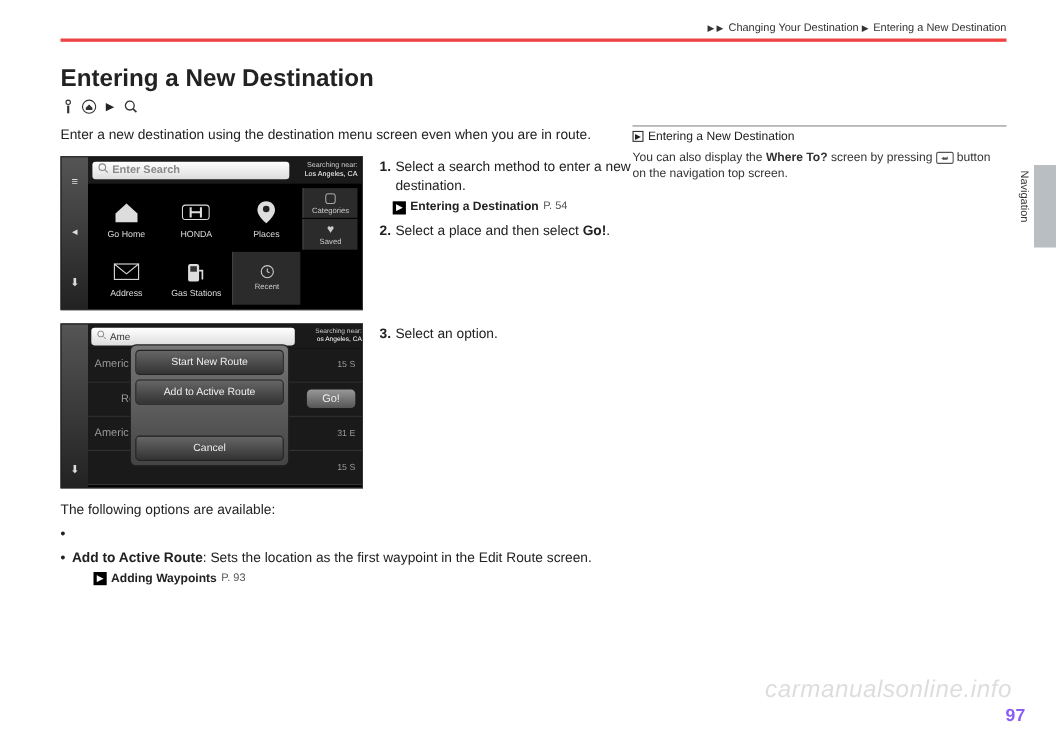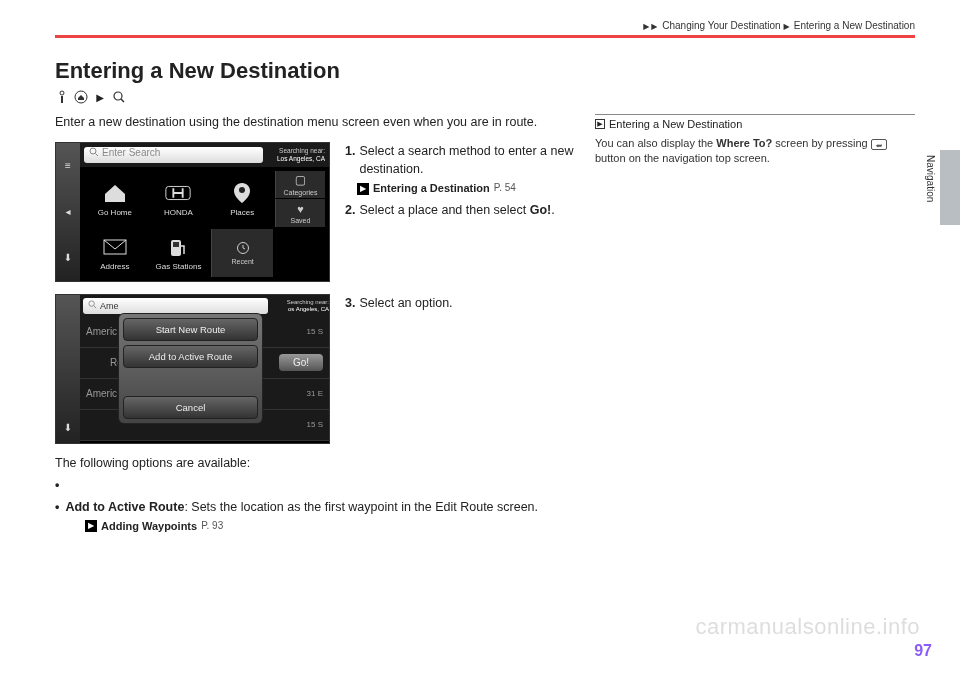--- a/index.html
+++ b/index.html
@@ -38,21 +38,20 @@
       margin-bottom: 10px;
     }
     .small-icon {
       width: 14px; height: 14px;
       display: inline-flex;
       align-items: center; justify-content: center;
       font-size: 10px;
     }
     .content {
       display: flex;
-      gap: 20px;
     }
     .left-col { width: 520px; }
     .right-col { flex: 1; }
     .intro { font-size: 12.5px; line-height: 1.4; margin-bottom: 10px; }
     .screenshot-row {
       display: flex;
       gap: 15px;
       margin-bottom: 12px;
     }
     .screenshot-row .instructions {
@@ -94,23 +93,23 @@
     .ss1-main { flex: 1; display: flex; flex-direction: column; }
     .ss1-search {
       display: flex; align-items: center;
       background: #1a1a1a; height: 24px; padding: 0 4px;
     }
     .ss1-search-field {
       flex: 1;
       background: linear-gradient(#fff,#ddd);
       border-radius: 3px;
       height: 16px;
-      display: flex; gap: 3px;
+      display: flex; align-items: center; gap: 3px;
       padding: 0 5px;
-      font-size: 10px; color: #888;
+      font-size: 10px; color: #888; font-weight: bold;
     }
     .ss1-search-near {
       width: 62px; font-size: 6.5px; color: #ccc;
       text-align: right; line-height: 1.1; padding-left: 3px;
     }
     .ss1-grid {
       flex: 1;
       display: grid;
       grid-template-columns: 1fr 1fr 1fr 50px;
       padding: 4px;
@@ -245,20 +244,21 @@
       position: absolute;
       right: 28px; bottom: 18px;
       font-size: 16px; font-weight: bold;
       color: #8b5cf6;
     }
     .watermark {
       position: absolute;
       right: 40px; bottom: 38px;
       font-size: 22px;
       color: rgba(120,120,120,0.25);
+      font-style: italic;
       font-weight: 300;
       letter-spacing: 0.5px;
     }
   </style>
 </head>
 <body>
 
 <div class="page">
   <div class="header-line">
     <span class="play">▶</span><span class="play">▶</span>

